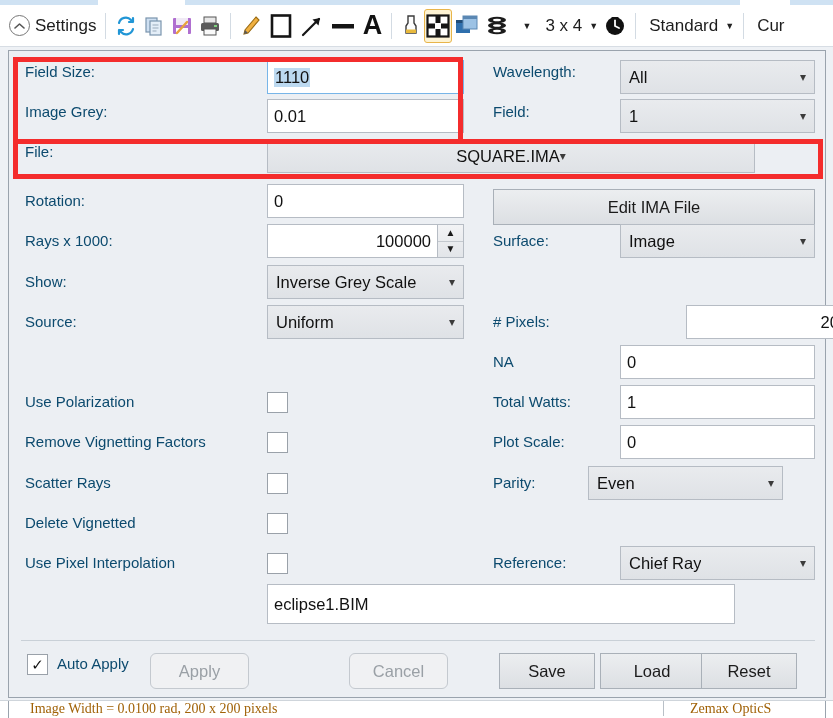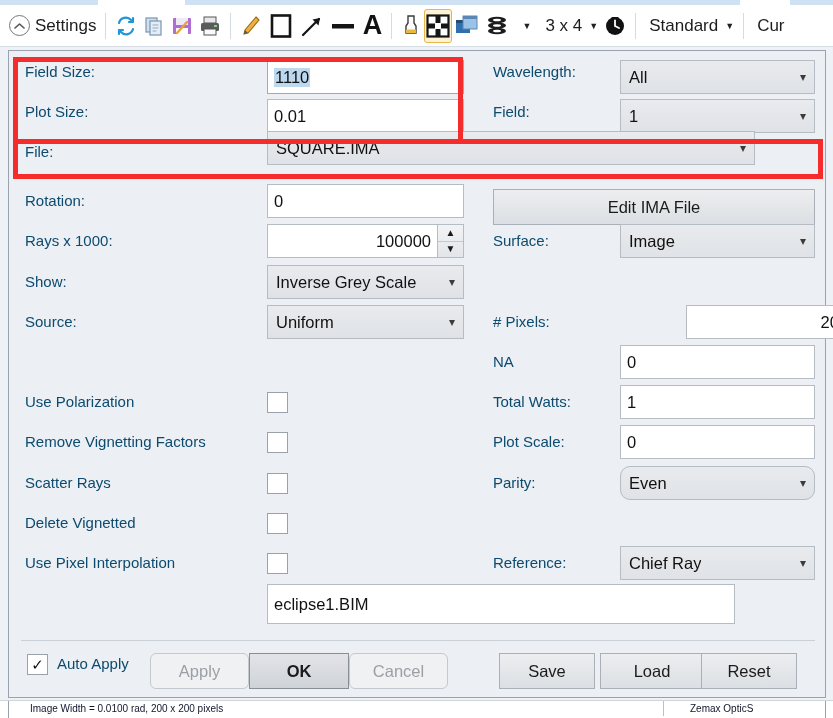--- a/index.html
+++ b/index.html
@@ -141,22 +141,22 @@
   .statusbar {
     position: absolute; left: 0; top: 700px; width: 833px; height: 18px;
     background: #ffffff; overflow: hidden;
     border-top: 1px solid #cfd5db;
   }
   .statusbar .sb-inner {
     position: absolute; left: 0; top: -3px; width: 833px; height: 21px;
     display: flex; align-items: center;
   }
   .sb-text {
-    font-family: Liberation Sans, sans-serif; font-size: 10px;
-    color: #0f172a; white-space: nowrap;
+    font-family: Liberation Serif, serif; font-size: 14px;
+    color: #a16207; white-space: nowrap;
   }
   .sb-left { position: absolute; left: 30px; }
   .sb-div { position: absolute; left: 663px; top: 2px; width: 1px; height: 16px; background: #b9c0c7; }
   .sb-right { position: absolute; left: 690px; }
   .sb-frame-l { position:absolute; left: 8px; top: 0px; width: 1px; height: 18px; background:#9aa3ad; }
   .sb-frame-r { position:absolute; left: 825px; top: 0px; width: 1px; height: 18px; background:#9aa3ad; }
 </style>
 </head>
 <body>
 
@@ -319,21 +319,21 @@
   <div class="dialog">
 
     <div class="row" style="left:16px; top:12px;">
       <span class="lbl">Field Size:</span>
     </div>
     <div class="tin focused" style="position:absolute; left:258px; top:9px; width:197px;">
       <span class="sel">1110</span>
     </div>
 
     <div class="row" style="left:16px; top:52px;">
-      <span class="lbl">Plot Size:</span>
+      <span class="lbl">Image Grey:</span>
     </div>
     <div class="tin" style="position:absolute; left:258px; top:48px; width:197px;">
       <span>0.01</span>
     </div>
 
     <div class="row" style="left:484px; top:12px;">
       <span class="lbl">Wavelength:</span>
     </div>
     <div class="combo" style="position:absolute; left:611px; top:9px; width:195px;">
       <span class="cv">All</span>
@@ -344,21 +344,21 @@
       <span class="lbl">Field:</span>
     </div>
     <div class="combo" style="position:absolute; left:611px; top:48px; width:195px;">
       <span class="cv">1</span>
       <span class="arw">▾</span>
     </div>
 
     <div class="row" style="left:16px; top:92px;">
       <span class="lbl">File:</span>
     </div>
-    <div class="combo" style="position:absolute; left:258px; top:80px; width:488px;">
+    <div class="combo" style="position:absolute; left:258px; top:88px; width:488px;justify-content:center;">
       <span class="cv">SQUARE.IMA</span>
       <span class="arw">▾</span>
     </div>
 
     <div class="row" style="left:16px; top:141px;">
       <span class="lbl">Rotation:</span>
     </div>
     <div class="tin" style="position:absolute; left:258px; top:133px; width:197px;">
       <span>0</span>
     </div>
@@ -434,21 +434,21 @@
     <div class="row" style="left:484px; top:382px;">
       <span class="lbl">Plot Scale:</span>
     </div>
     <div class="tin" style="position:absolute; left:611px; top:374px; width:195px;">
       <span>0</span>
     </div>
 
     <div class="row" style="left:484px; top:423px;">
       <span class="lbl">Parity:</span>
     </div>
-    <div class="combo" style="position:absolute; left:611px; top:415px; width:195px;border-radius:10px;">
+    <div class="combo" style="position:absolute; left:579px; top:415px; width:195px;">
       <span class="cv">Even</span>
       <span class="arw">▾</span>
     </div>
 
     <div class="row" style="left:484px; top:503px;">
       <span class="lbl">Reference:</span>
     </div>
     <div class="combo" style="position:absolute; left:611px; top:495px; width:195px;">
       <span class="cv">Chief Ray</span>
       <span class="arw">▾</span>
@@ -487,23 +487,20 @@
 
     <div class="cbx" style="position:absolute;left:18px;top:603px;">
       <span>✓</span>
     </div>
     <div class="row" style="left:48px; top:604px;justify-content:center;">
       <span class="lbl">Auto Apply</span>
     </div>
 
     <div class="btn disabled" style="position:absolute; left:141px; top:602px; width:99px;">
       <span>Apply</span>
-    </div>
-    <div class="btn default" style="position:absolute; left:240px; top:602px; width:100px;">
-      <span>OK</span>
     </div>
     <div class="btn disabled" style="position:absolute; left:340px; top:602px; width:99px;">
       <span>Cancel</span>
     </div>
 
     <div class="btn" style="position:absolute; left:490px; top:602px; width:96px;">
       <span>Save</span>
     </div>
     <div class="btn" style="position:absolute; left:591px; top:602px; width:104px;">
       <span>Load</span>

